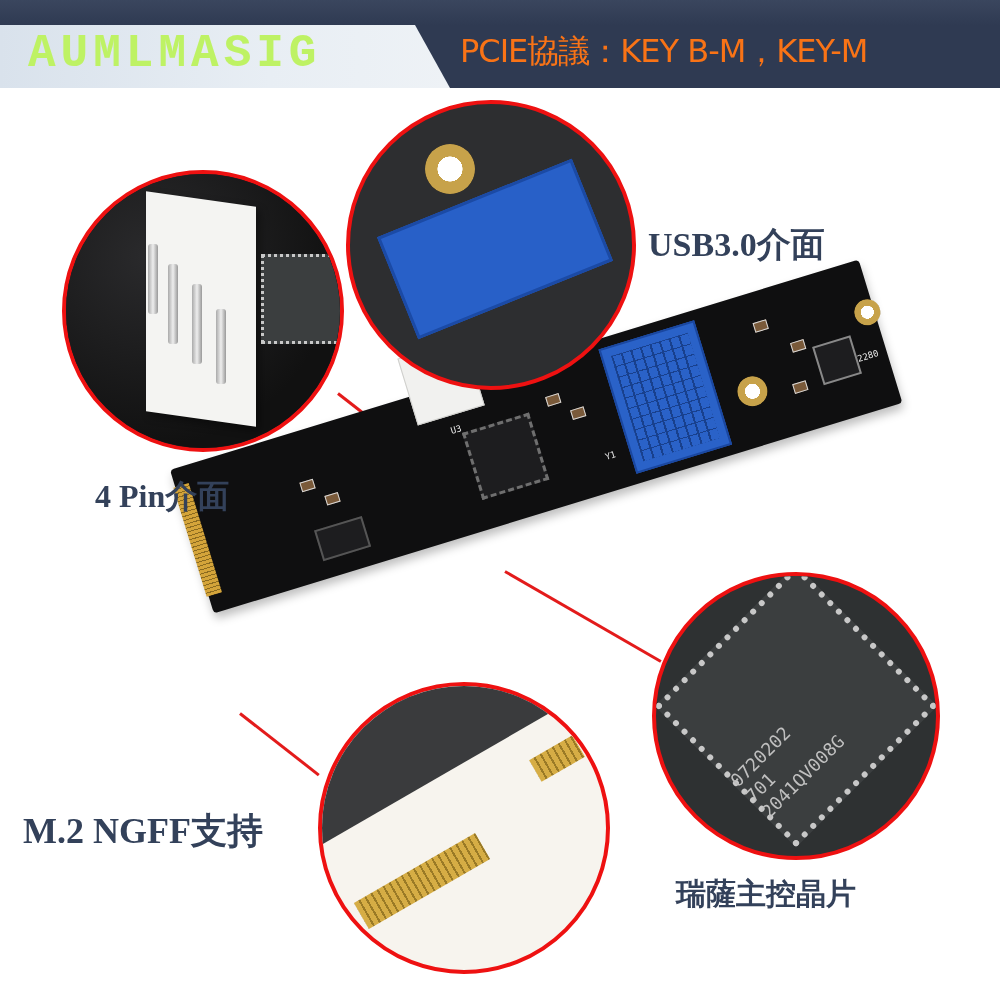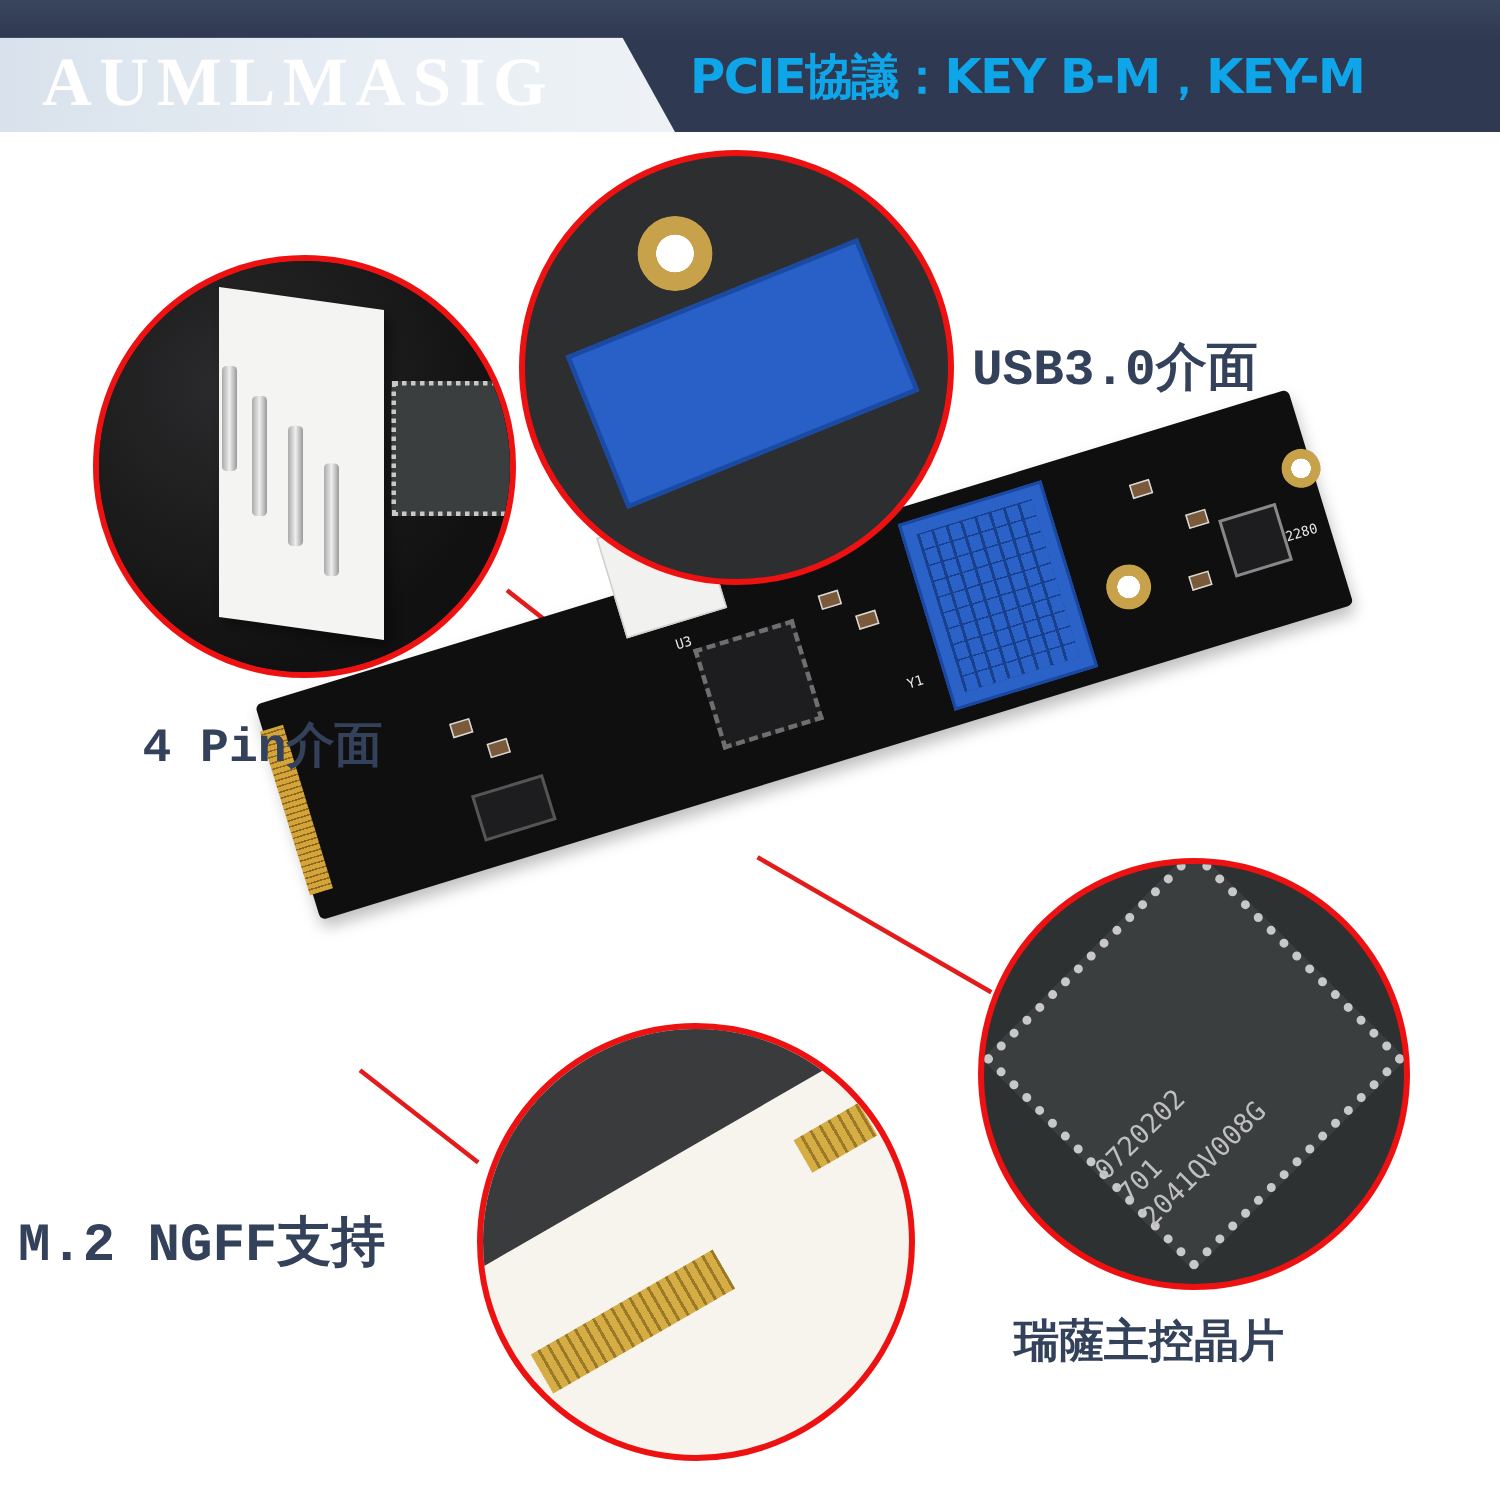--- a/index.html
+++ b/index.html
@@ -1,28 +1,28 @@
 <!DOCTYPE html>
 <html><head>
 <meta charset="utf-8">
 <style>
   html, body { margin: 0; padding: 0; }
   body { width: 1000px; height: 1000px; position: relative; overflow: hidden; background: #ffffff; font-family: "DejaVu Sans", "Liberation Sans", sans-serif; }
   .header { position: absolute; left: 0; top: 0; width: 1000px; height: 88px; background: #2f3a52; overflow: hidden; }
   .header .stripe { position: absolute; left: 0; top: 0; width: 1000px; height: 25px; background: linear-gradient(180deg,#3a465e,#2f3a52); }
   .header .brand-bg { position: absolute; left: 0; top: 25px; width: 450px; height: 63px; background: linear-gradient(90deg,#d9e2ec 0%,#e8eef4 60%,#eef2f6 100%); clip-path: polygon(0 0, 415px 0, 450px 63px, 0 63px); }
-  .brand { position: absolute; left: 28px; top: 28px; font-family: Liberation Serif, serif; font-weight: bold; font-size: 46px; letter-spacing: 5px; color: #ffffff; }
-  .protocol { position: absolute; left: 460px; top: 30px; font-family: "DejaVu Sans", sans-serif; font-weight: bold; font-size: 32px; color: #0ea5e9; white-space: nowrap; letter-spacing: -1px; }
+  .brand { position: absolute; left: 28px; top: 28px; font-family: Liberation Mono, monospace; font-weight: bold; font-size: 46px; letter-spacing: 5px; color: #bef264; }
+  .protocol { position: absolute; left: 460px; top: 30px; font-family: "DejaVu Sans", sans-serif; font-weight: normal; font-size: 32px; color: #f97316; white-space: nowrap; letter-spacing: -1px; }
 
-  .label { position: absolute; font-family: Liberation Mono, monospace; font-weight: bold; color: #33415a; white-space: nowrap; }
+  .label { position: absolute; font-family: Liberation Serif, serif; font-weight: bold; color: #33415a; white-space: nowrap; }
   .label .red { color: #ff1a1a; }
   .lbl-usb { left: 648px; top: 222px; font-size: 34px; }
   .lbl-pin { left: 95px; top: 475px; font-size: 32px; }
   .lbl-chip { left: 676px; top: 874px; font-size: 30px; }
-  .lbl-ngff { left: 12px; top: 805px; font-size: 36px; line-height: 52px; text-align: right; }
+  .lbl-ngff { left: 23px; top: 805px; font-size: 36px; line-height: 52px; text-align: right; }
 
   .circle { position: absolute; border: 4px solid #ee1111; border-radius: 50%; overflow: hidden; background: #1b1b1d; box-sizing: border-box; }
   .c-4pin { left: 62px; top: 170px; width: 282px; height: 282px; }
   .c-usb { left: 346px; top: 100px; width: 290px; height: 290px; }
   .c-chip { left: 652px; top: 572px; width: 288px; height: 288px; background: #2e3132; }
   .c-gold { left: 318px; top: 682px; width: 292px; height: 292px; background: #f7f4ee; }
 
   .connector-line { position: absolute; height: 3px; background: #e31b1b; transform-origin: 0 50%; }
 
   

